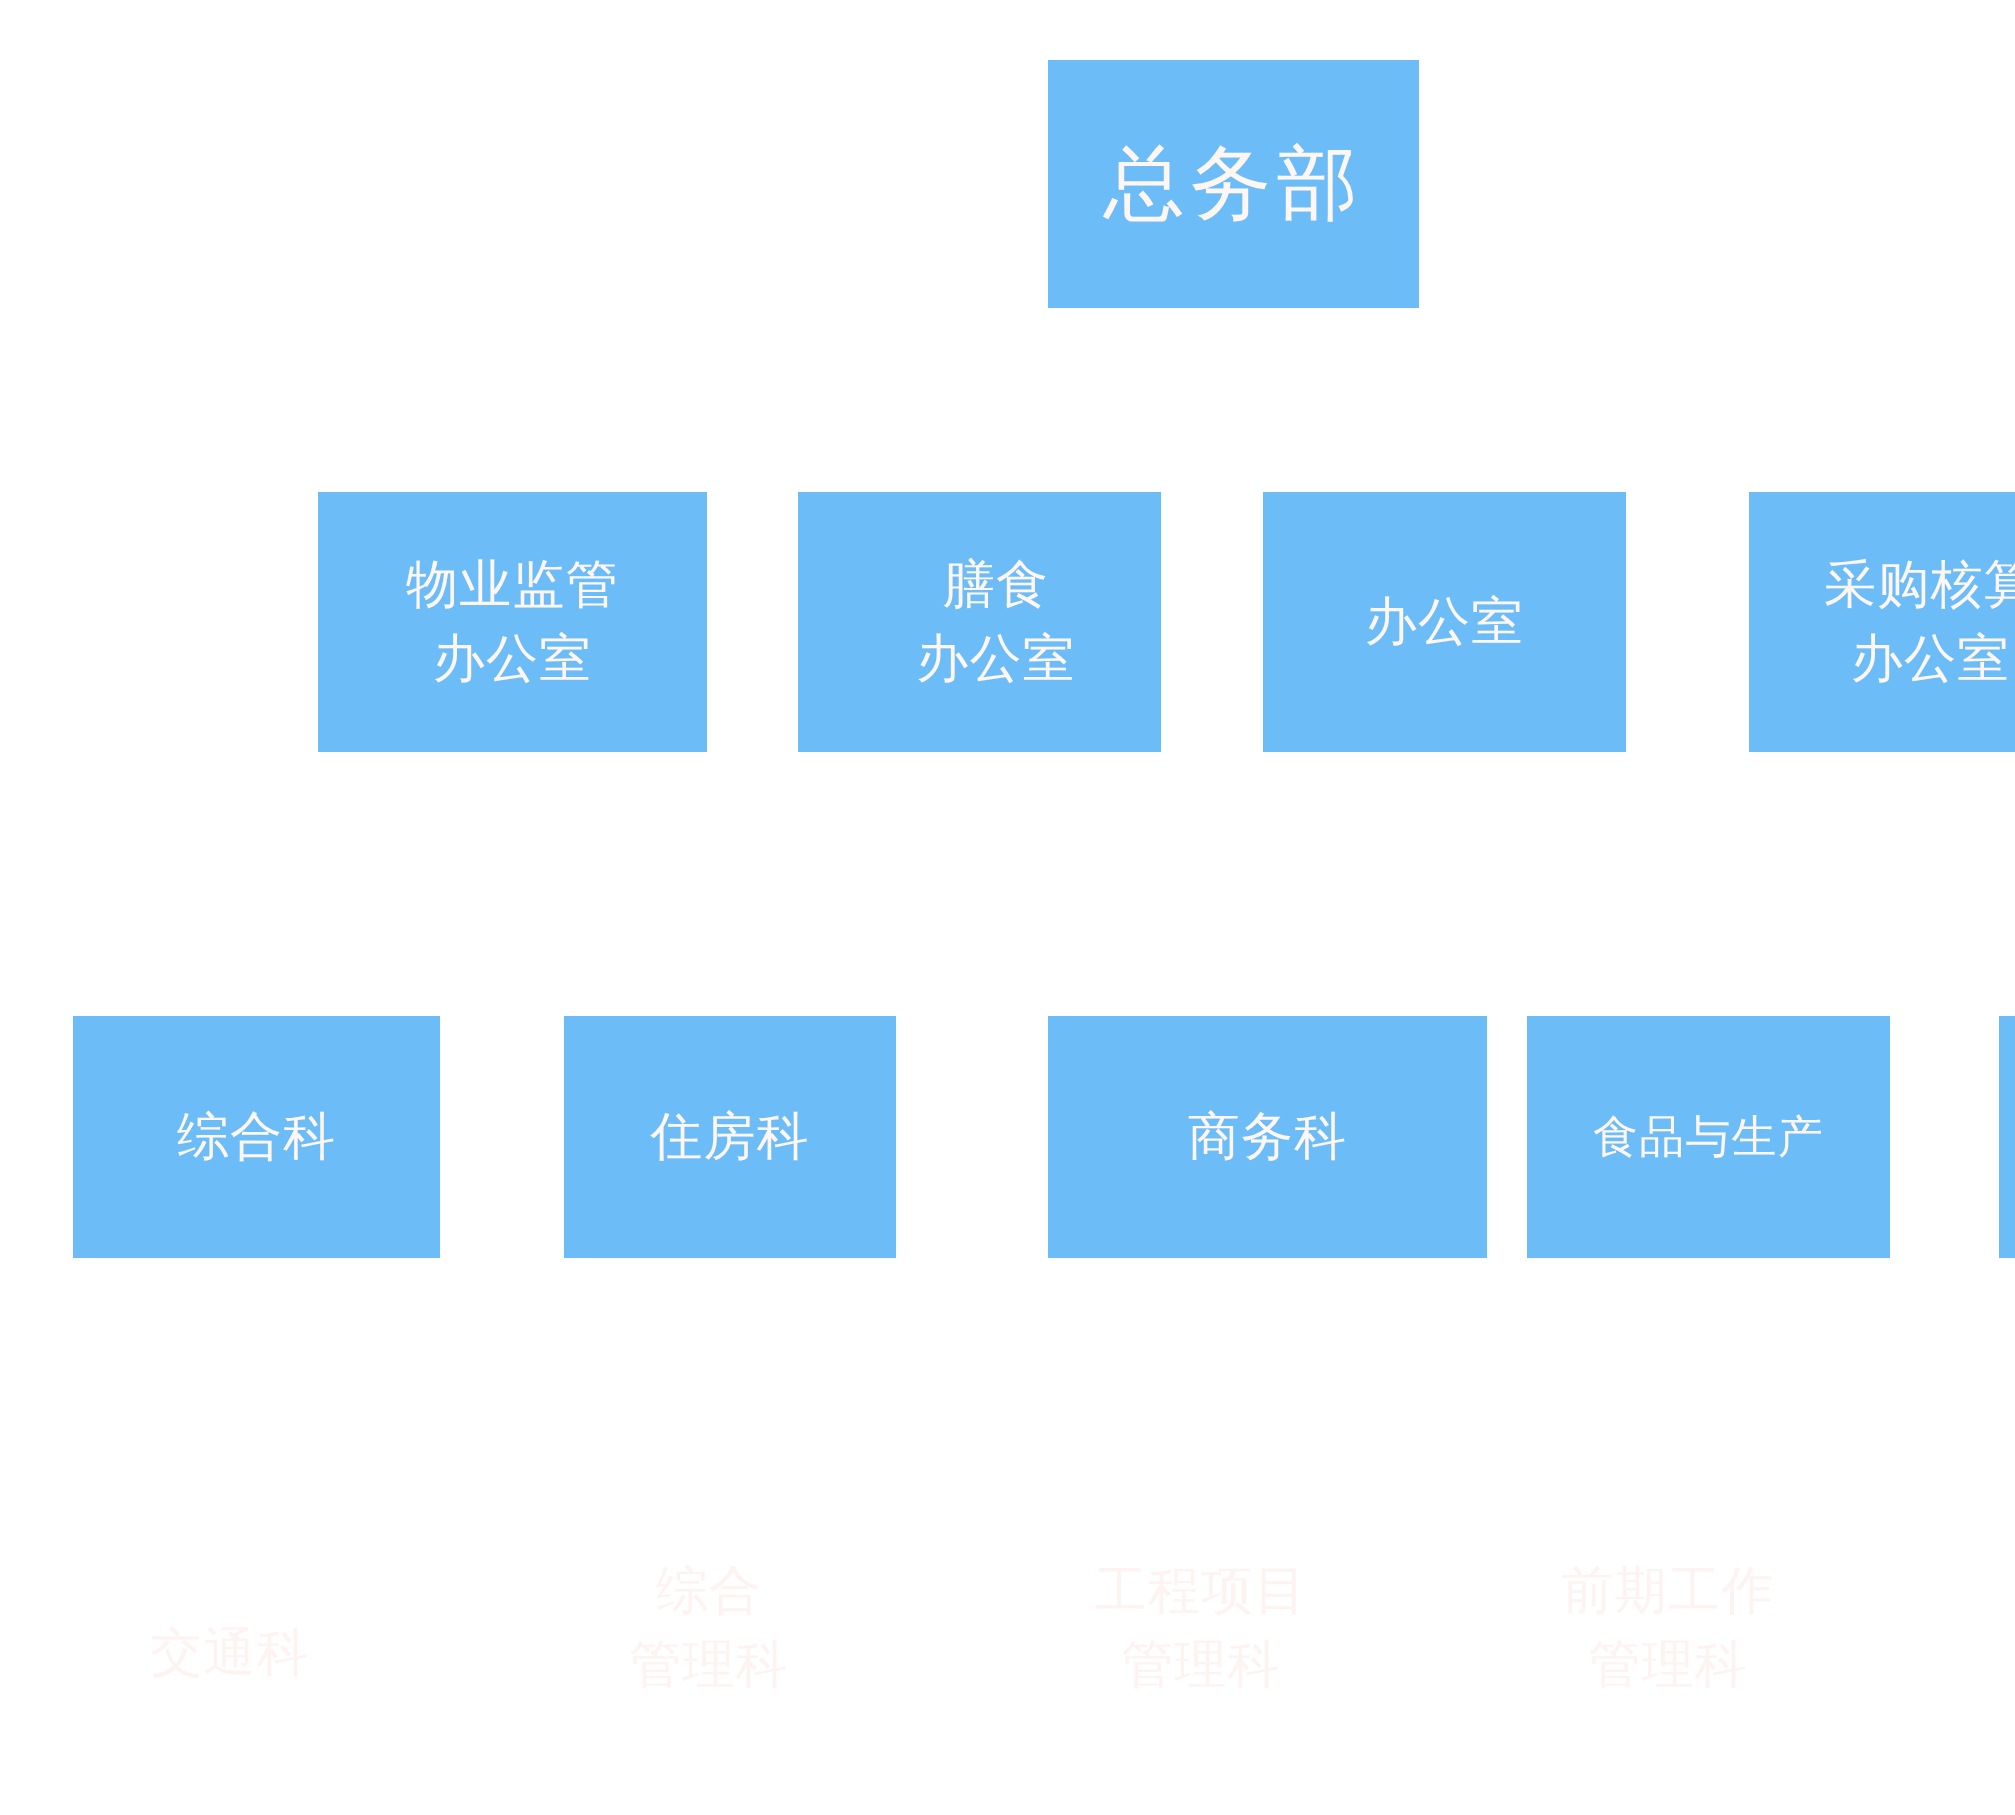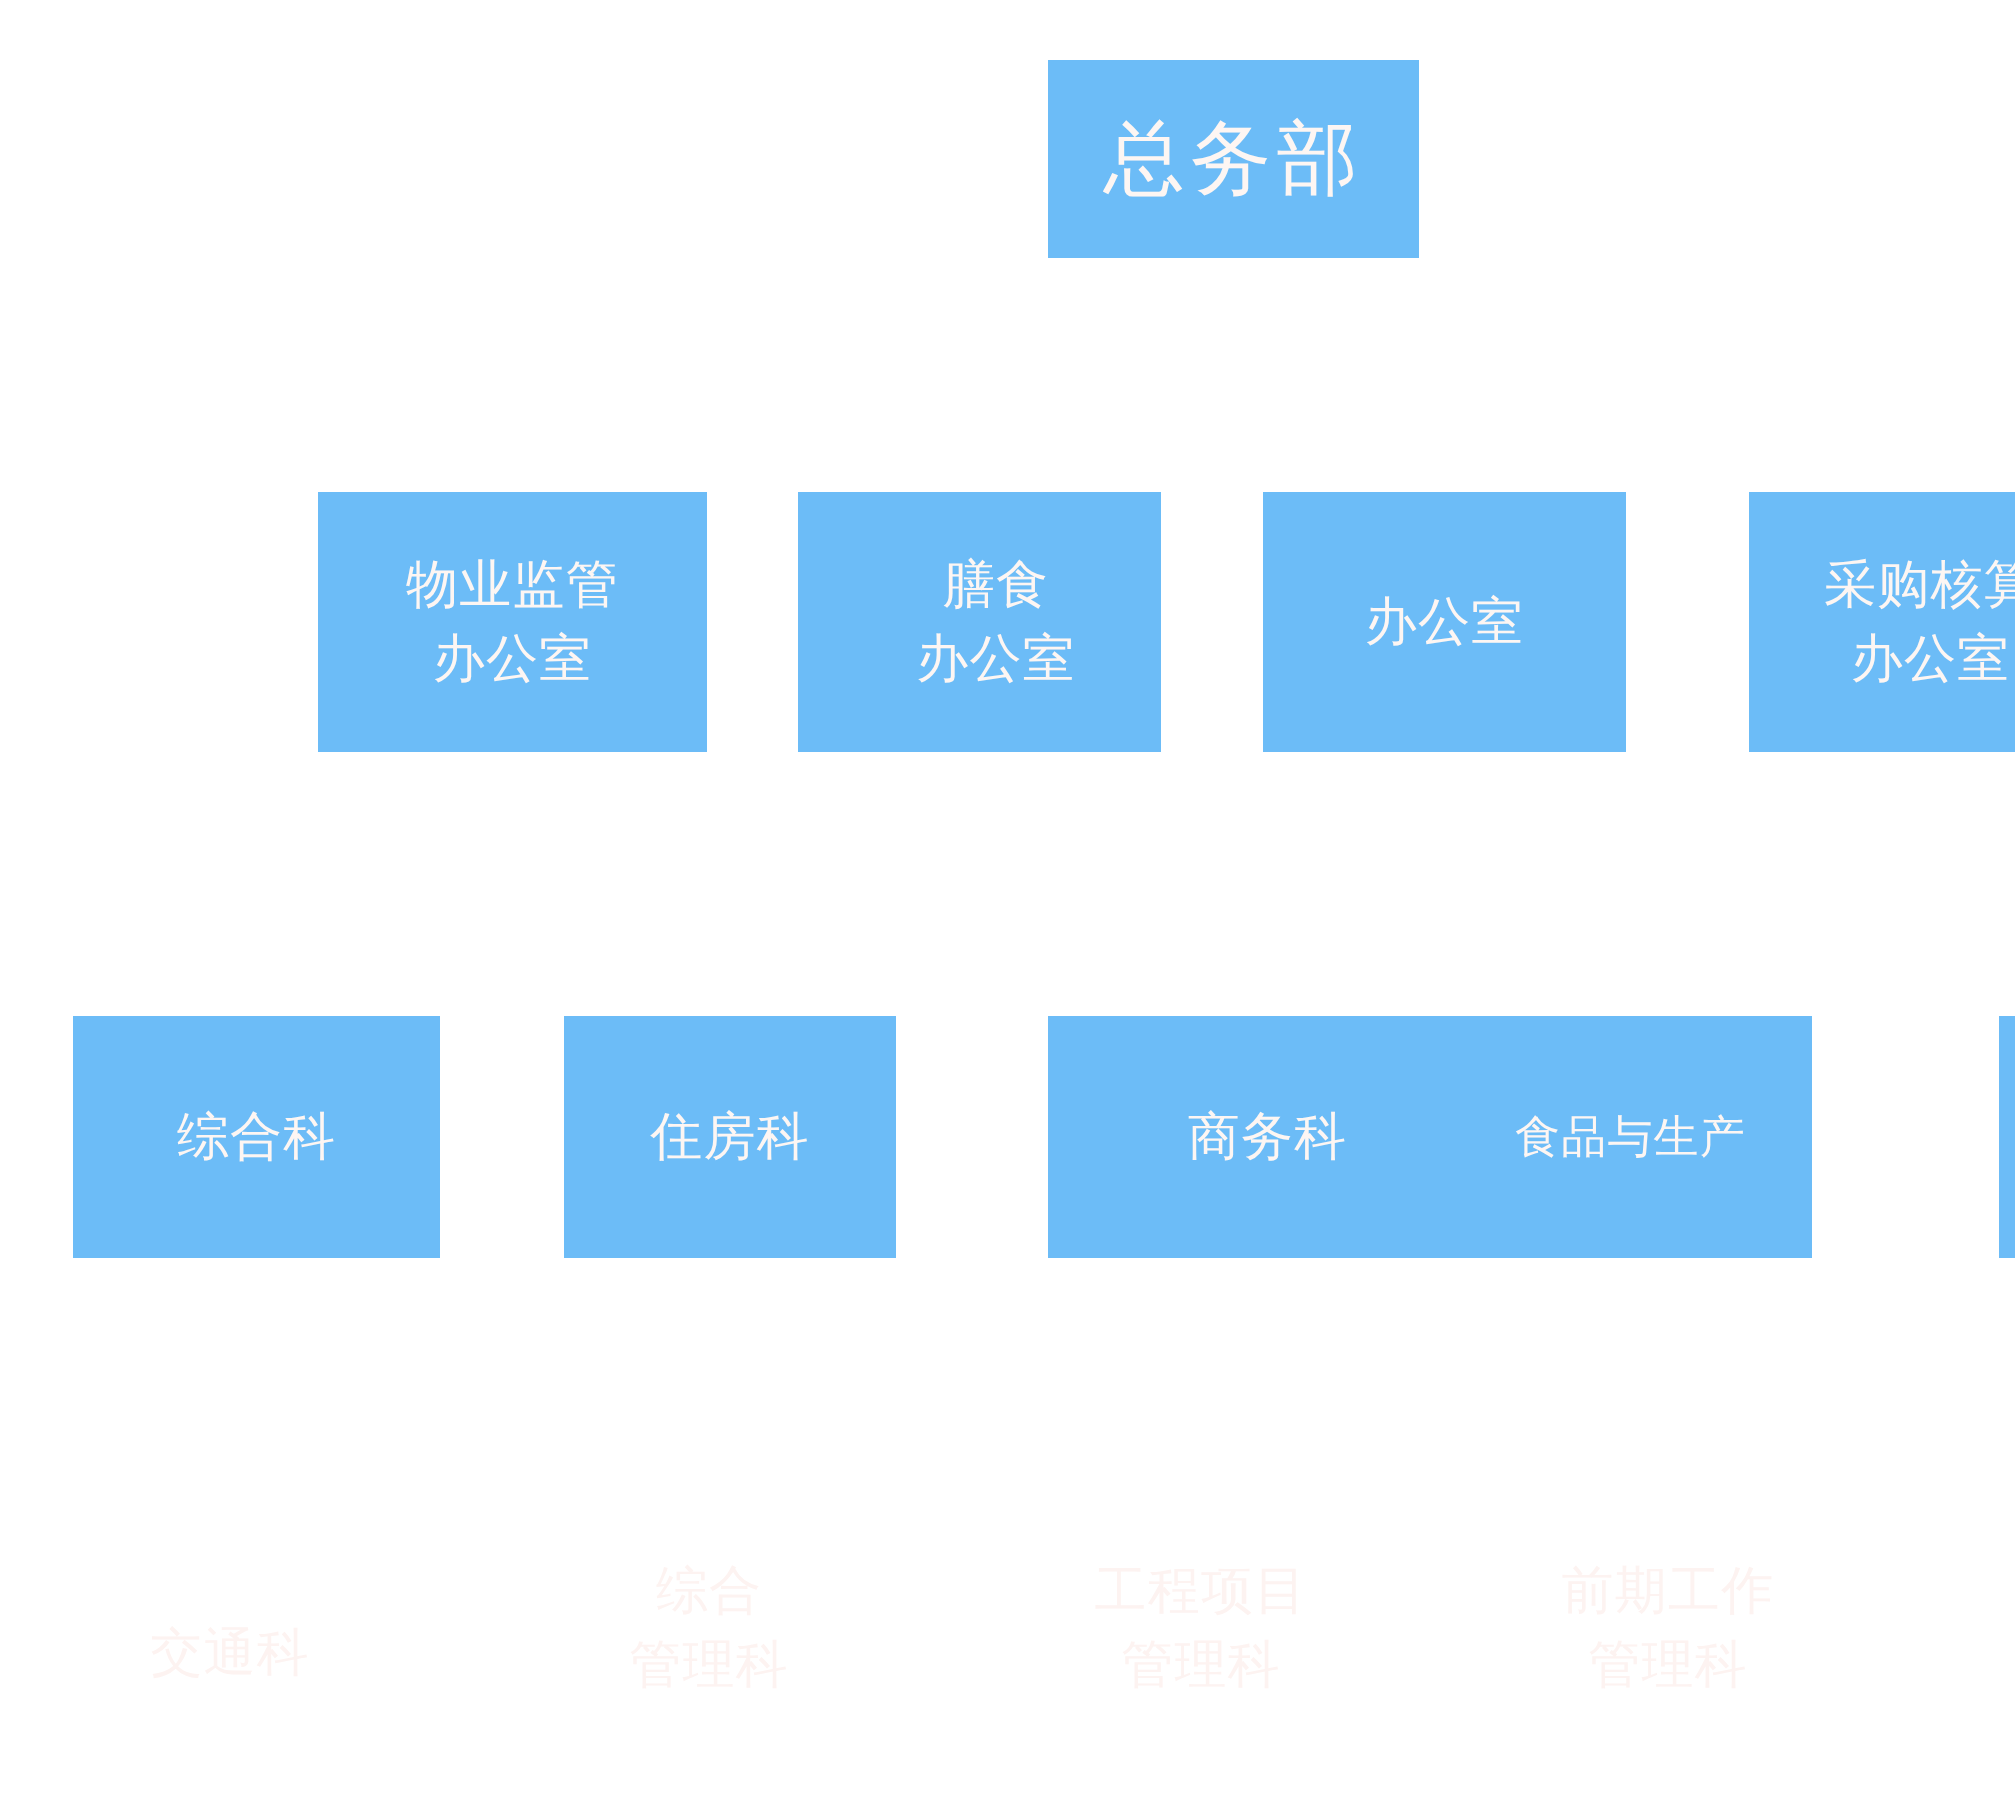--- a/index.html
+++ b/index.html
@@ -36,21 +36,21 @@
   }
   .node .line {
     display: block;
   }
 
   
   #n-root {
     left: 1048px;
     top: 60px;
     width: 371px;
-    height: 198px;
+    height: 248px;
     font-size: 81px;
     letter-spacing: 5.6px;
   }
 
   
   .row2 {
     top: 492px;
     height: 260px;
     font-size: 52px;
     letter-spacing: 1.2px;
@@ -63,21 +63,21 @@
   
   .row3 {
     top: 1016px;
     height: 242px;
     font-size: 52px;
     letter-spacing: 1.2px;
   }
   #n-r3-0 { left: 73px;  width: 367px; align-items: center; }
   #n-r3-1 { left: 564px; width: 332px; text-align: center; }
   #n-r3-2 { left: 1048px; width: 439px; }
-  #n-r3-3 { left: 1449px; width: 363px; font-size: 45px; }
+  #n-r3-3 { left: 1527px; width: 363px; font-size: 45px; }
   #n-r3-4 { left: 1999px; width: 379px; }
 
   
   .row4 {
     top: 1507px;
     height: 242px;
     font-size: 52px;
     letter-spacing: 1.2px;
   }
   #n-r4-0 { left: 109px;  width: 242px; top: 1556px; height: 193px; }

